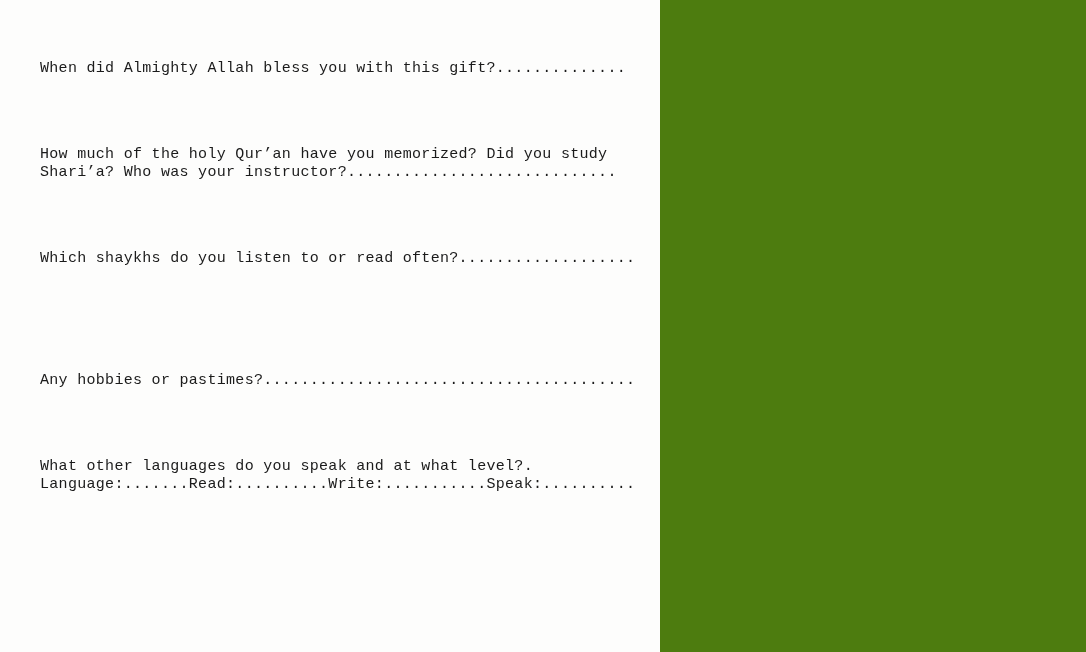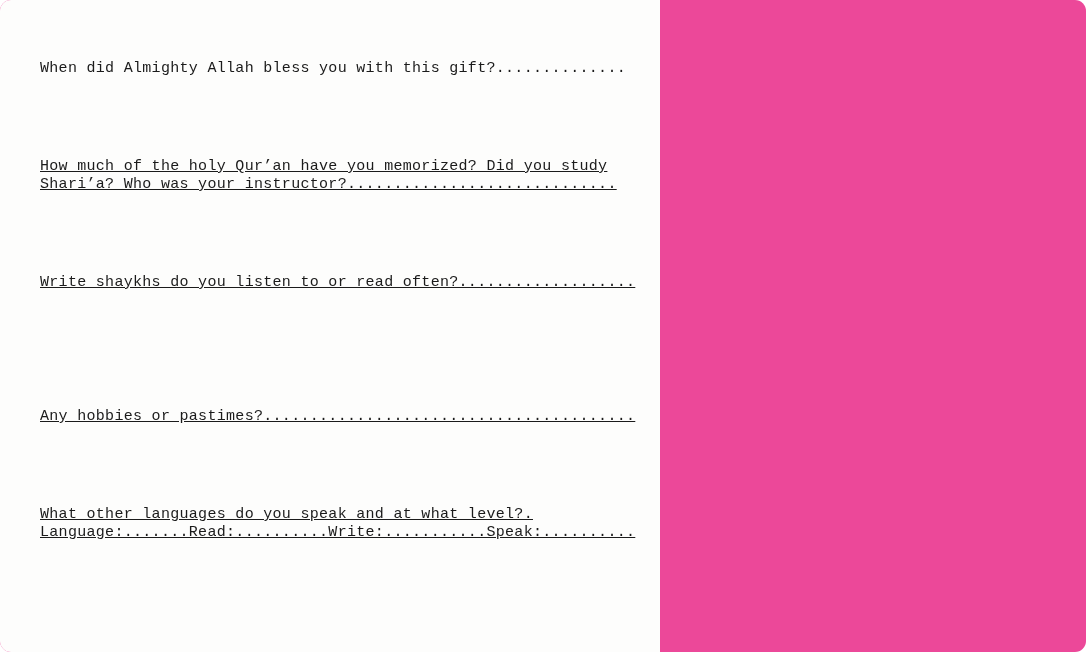--- a/index.html
+++ b/index.html
@@ -6,23 +6,22 @@
   html, body {
     margin: 0;
     padding: 0;
     background: #ffffff;
   }
 
   .page {
     position: relative;
     width: 1086px;
     height: 652px;
-    background: #ec4899;
+    background: #4d7c0f;
     overflow: hidden;
-    border-radius: 11px;
   }
 
   
   .scan-tint {
     position: absolute;
     left: 0;
     top: 0;
     width: 660px;
     height: 652px;
     background: #fdfdfc;
@@ -45,43 +44,42 @@
 
   
   .qa-item {
     margin: 0;
     padding: 0;
     white-space: pre-wrap;
   }
 
   
   .qa-item + .qa-item {
-    margin-top: 26px;
-    text-decoration: underline;
+    margin-top: 14px;
   }
 
   .qa-item:first-child {
     margin-top: 6px;
   }
 </style>
 </head>
 <body>
 
 <div class="page">
 
   <div class="scan-tint"></div>
 
   <div class="doc-body">
 
     <p class="qa-item">When did Almighty Allah bless you with this gift?..............</p>
 
     <p class="qa-item">How much of the holy Qur’an have you memorized? Did you study
 Shari’a? Who was your instructor?.............................</p>
 
-    <p class="qa-item">Write shaykhs do you listen to or read often?...................</p>
+    <p class="qa-item">Which shaykhs do you listen to or read often?...................</p>
 
 
 
     <p class="qa-item">Any hobbies or pastimes?........................................</p>
 
     <p class="qa-item">What other languages do you speak and at what level?.
 Language:.......Read:..........Write:...........Speak:..........</p>
 
     
 

